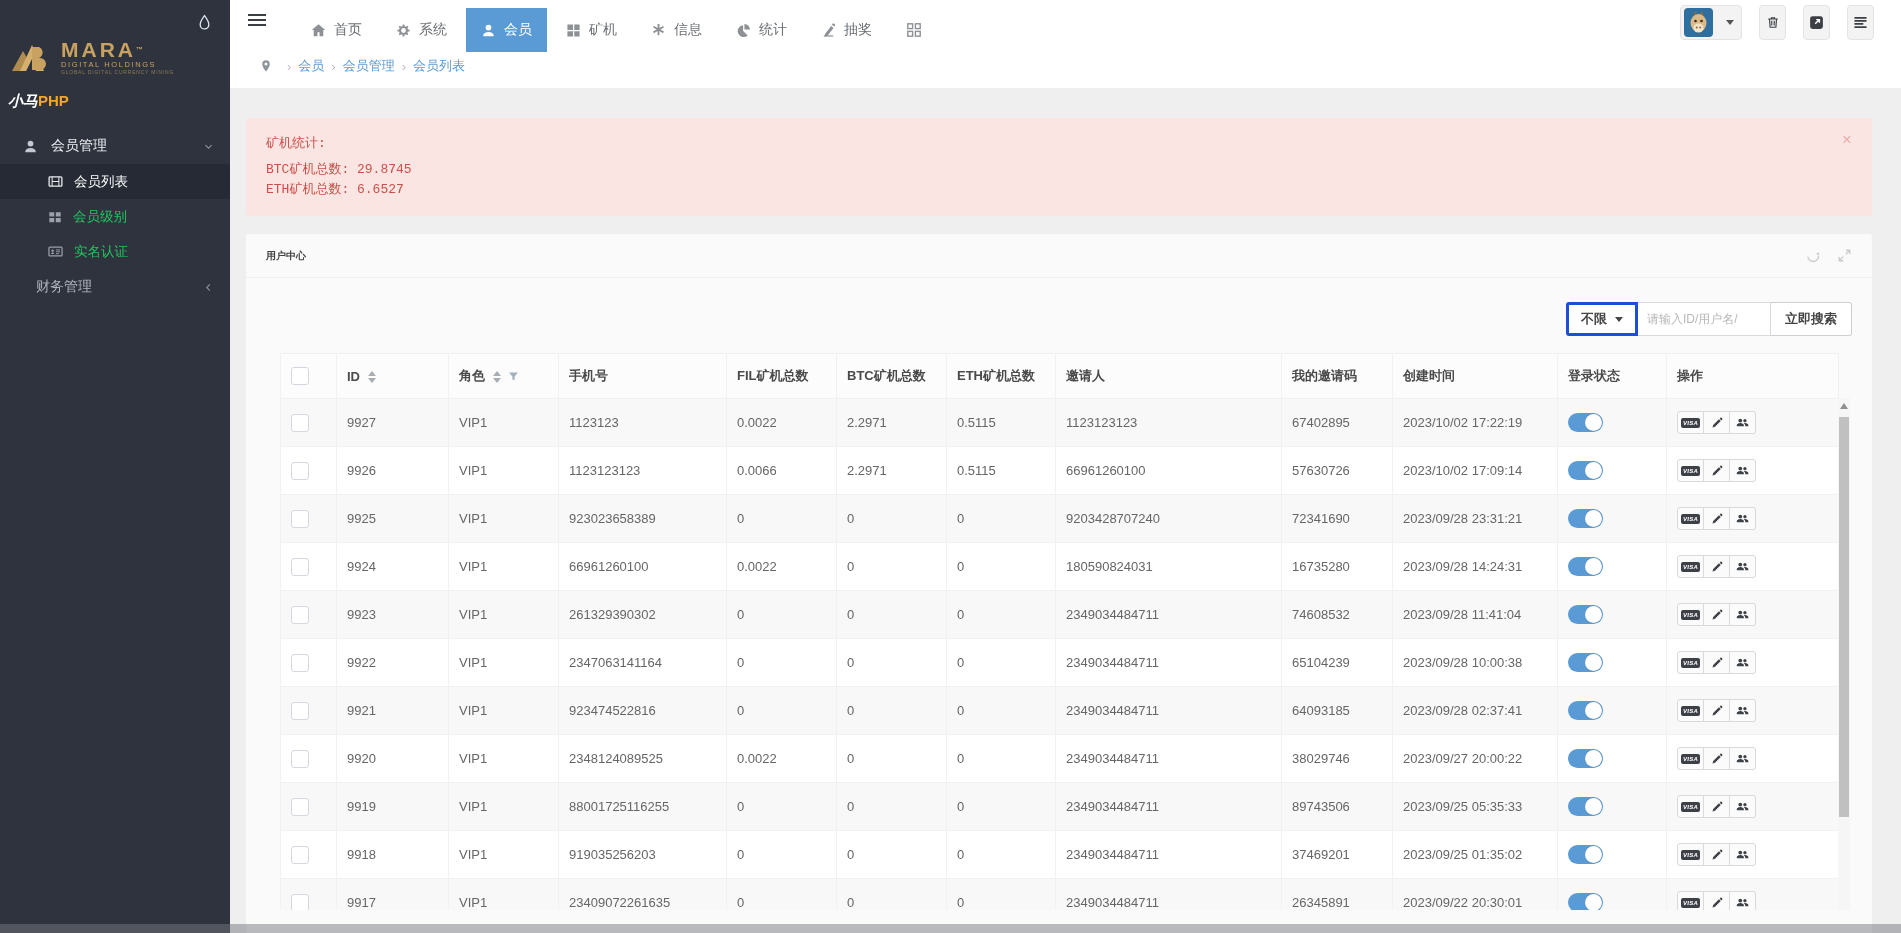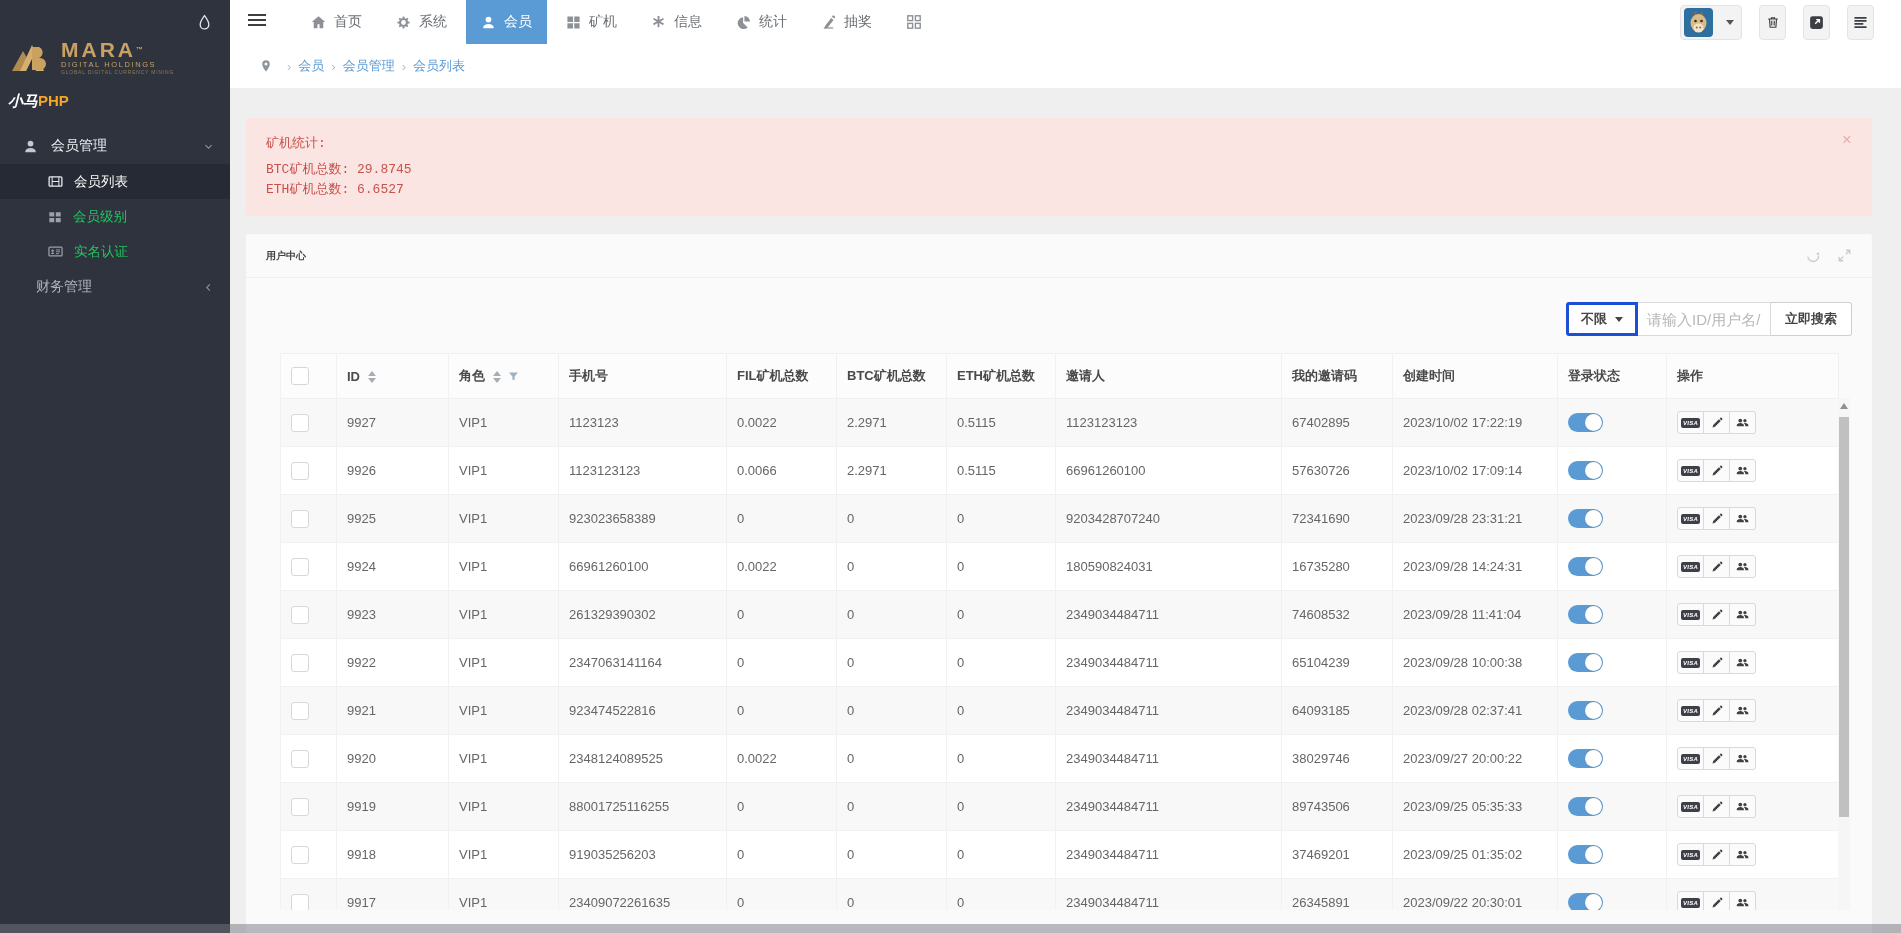--- a/index.html
+++ b/index.html
@@ -25,21 +25,21 @@
   .sb-group.collapsed { color:#b0b4bc; padding-left:36px; }
   .sb-item { height:35px; display:flex; align-items:center; padding-left:48px; color:#22c55e; font-size:13.5px; cursor:pointer; }
   .sb-item .mi { margin-right:11px; color:#9ba0a9; display:flex; }
   .sb-item.active { background:#252a34; color:#fff; }
   .sb-item.active .mi { color:#e8eaee; }
 
   
   .topbar { position:absolute; left:230px; top:0; width:1671px; height:44px; background:#fff; z-index:4; }
   .hamburger { position:absolute; left:18px; top:14px; width:18px; cursor:pointer; }
   .hamburger i { display:block; height:2px; background:#3c4045; margin-bottom:3px; }
-  .nav { position:absolute; left:64px; top:0; height:44px; display:flex;justify-content:center; }
+  .nav { position:absolute; left:64px; top:8px; height:44px; display:flex;justify-content:center; }
   .nav-item { display:flex; align-items:center; gap:8px; padding:0 15px; margin:0 2px; color:#6b6f74; font-size:14px; cursor:pointer; }
   .nav-item .ni { color:#8d9196; display:flex; }
   .nav-item.active { background:#5b9bd5; color:#fff; }
   .nav-item.active .ni { color:#fff; }
   .top-right { position:absolute; right:27px; top:4px; height:36px; display:flex; gap:17px; align-items:center; }
   .avatar-box { width:62px; height:35px; background:#f3f3f3; border:1px solid #e3e3e3; border-radius:4px; display:flex; align-items:center; padding:0 7px 0 3px; cursor:pointer; }
   .avatar { width:29px; height:29px; border-radius:4px; overflow:hidden; flex:0 0 auto; }
   .caret { width:0; height:0; border-left:4px solid transparent; border-right:4px solid transparent; border-top:5px solid #555; margin-left:auto; }
   .tool-btn { width:27px; height:35px; background:#f3f3f3; border:1px solid #e3e3e3; border-radius:4px; display:flex; align-items:center; justify-content:center; color:#3b3f44; cursor:pointer; }
 
@@ -58,21 +58,21 @@
 
   .card { margin:18px 29px 0 16px; background:#fafafa; border-radius:3px; height:700px; box-shadow:0 1px 1px rgba(0,0,0,0.05); }
   .card-head { height:44px; display:flex; align-items:center; padding:0 20px; border-bottom:1px solid #f0f0f0; }
   .card-title { font-size:10px; font-weight:bold; color:#444; }
   .card-tools { margin-left:auto; display:flex; gap:16px; color:#c9c9c9; }
   .card-tools span { display:flex; cursor:pointer; }
 
   .search-row { display:flex; justify-content:flex-end; margin:24px 20px 0 0; height:34px; }
   .filter-btn { display:flex; align-items:center; gap:8px; padding:0 12px; background:#fff; border:3px solid #1d4ed8; border-radius:3px 0 0 3px; font-size:13px; font-weight:bold; color:#444; cursor:pointer; }
   .filter-btn .caret { border-top-color:#444; margin:0; }
-  .search-input { width:133px; height:34px; border:1px solid #d8dbde; border-left:none; padding:0 9px; font-size:15px; color:#555; outline:none; font-family:"Liberation Sans", sans-serif; }
+  .search-input { width:133px; height:34px; border:1px solid #d8dbde; border-left:none; padding:0 9px; font-size:12px; color:#555; outline:none; font-family:"Liberation Sans", sans-serif; }
   .search-input::placeholder { color:#b7b7b7; }
   .search-btn { padding:0 14px; background:#fff; border:1px solid #ccd0d4; border-left:none; border-radius:0 3px 3px 0; font-size:13px; font-weight:bold; color:#444; cursor:pointer; font-family:"Liberation Sans", sans-serif; }
 
   .table-wrap { position:relative; margin:17px 22px 0 34px; height:557px; overflow:hidden; padding-right:12px; }
   table { width:1558px; border-collapse:collapse; table-layout:fixed; }
   th, td { border:1px solid #f1f1f1; font-size:13px; padding:0 10px; text-align:left; overflow:hidden; white-space:nowrap; }
   th { height:45px; color:#4a4a4a; font-weight:bold; background:#fcfcfc; }
   td { height:48px; color:#666; background:#fff; }
   tbody tr:nth-child(odd) td { background:#f8f8f8; }
   .cb { display:inline-block; width:18px; height:18px; background:#fff; border:1px solid #d4d8de; border-radius:3px; vertical-align:middle; cursor:pointer; }

